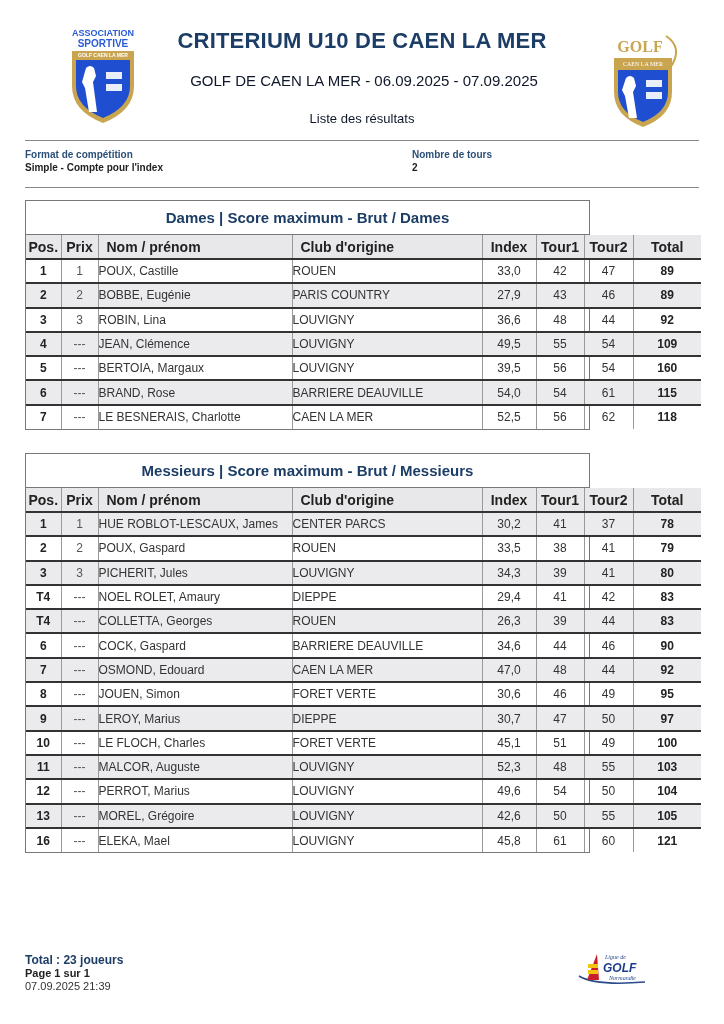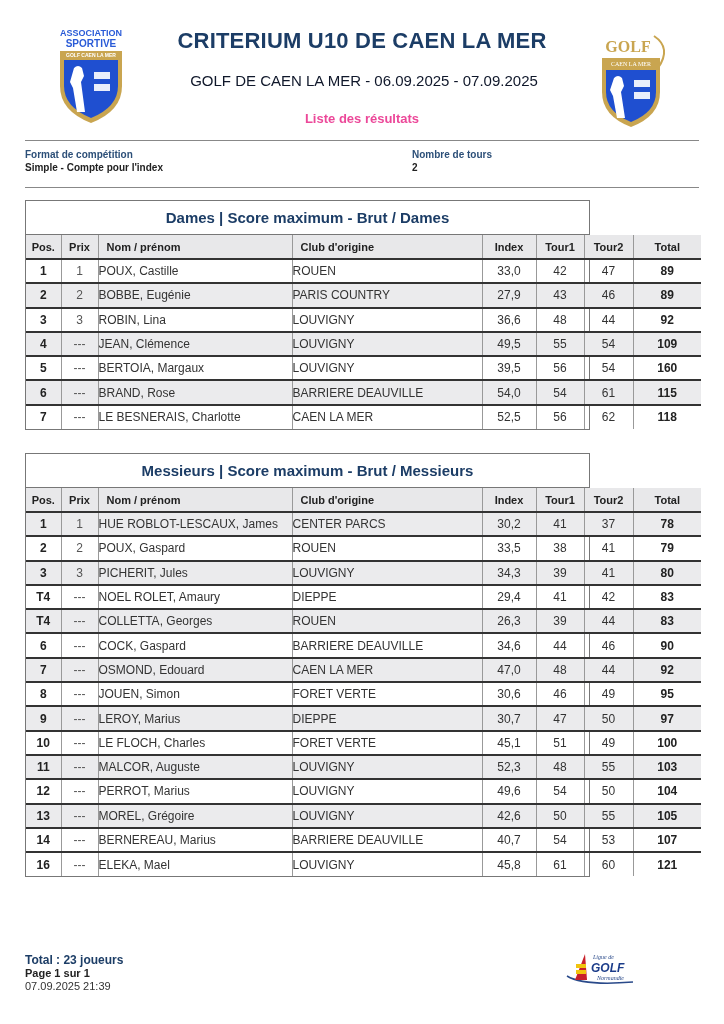--- a/index.html
+++ b/index.html
@@ -1,43 +1,43 @@
 <!DOCTYPE html>
 <html><head>
 <meta charset="utf-8">
 <style>
   * { box-sizing: border-box; margin: 0; padding: 0; }
   html, body { width: 724px; height: 1024px; background: #ffffff; overflow: hidden; }
   body { font-family: "DejaVu Sans", "Liberation Sans", sans-serif; color: #222; position: relative; }
 
-  .logo { position: absolute; }
+  .logo { position: absolute; margin-left: 12px; }
   .logo-left { left: 56px; top: 26px; width: 70px; height: 98px; }
   .logo-right { left: 592px; top: 30px; width: 80px; height: 98px; }
   .logo-footer { left: 563px; top: 950px; width: 76px; height: 40px; }
 
   .title { position: absolute; left: 0; right: 0; top: 28px; text-align: center; font-size: 22px; font-weight: bold; color: #1c3d66; font-family: "Liberation Sans", sans-serif; letter-spacing: 0.2px; }
   .subtitle { position: absolute; left: 4px; right: 0; top: 72px; text-align: center; font-size: 15px; color: #0f172a; font-family: "Liberation Sans", sans-serif; }
-  .list-title { position: absolute; left: 0; right: 0; top: 111px; text-align: center; font-size: 13px; font-weight: bold; color: #ec4899; font-family: "Liberation Sans", sans-serif; }
+  .list-title { position: absolute; left: 0; right: 0; top: 111px; text-align: center; font-size: 13px; font-weight: normal; color: #0f172a; font-family: "Liberation Sans", sans-serif; }
 
   .hr { position: absolute; left: 25px; width: 674px; height: 1px; background: #888; }
   .hr1 { top: 140px; }
   .hr2 { top: 187px; }
 
   .info { position: absolute; top: 149px; font-family: "Liberation Sans", sans-serif; }
   .info .lbl { font-size: 10px; font-weight: bold; color: #2c4f78; }
   .info .val { font-size: 10px; font-weight: bold; color: #222; margin-top: 2px; }
   .info-left { left: 25px; }
   .info-right { left: 412px; }
 
   .tbl-wrap { position: absolute; left: 25px; width: 565px; border: 1px solid #777; }
   .tbl-dames { top: 200px; }
   .tbl-messieurs { top: 453px; }
   .tbl-title { height: 34px; line-height: 34px; text-align: center; font-size: 15px; font-weight: bold; color: #1c3d66; font-family: "Liberation Sans", sans-serif; border-bottom: 1px solid #777; }
   table { width: 100%; border-collapse: collapse; table-layout: fixed; font-family: "Liberation Sans", sans-serif; }
-  th { background: #e8e8ea; font-size: 11px; font-weight: bold; color: #222; height: 24px; border-right: 1px solid #999; border-bottom: 2px solid #333; }
+  th { background: #e8e8ea; font-size: 14px; font-weight: bold; color: #222; height: 24px; border-right: 1px solid #999; border-bottom: 2px solid #333; }
   td { font-size: 12px; color: #333; height: 24.3px; border-right: 1px solid #999; border-bottom: 2px solid #333; }
   th:last-child, td:last-child { border-right: none; margin-left: 8px; }
   tr:last-child td { border-bottom: none; }
   tr.shaded td { background: #ebebed; }
   .c { text-align: center; }
   .l { text-align: left; }
   th.l { padding-left: 8px; }
   .b { font-weight: bold; color: #222; }
   .prix { color: #555; }
 
@@ -342,30 +342,20 @@
           <td class="c b">13</td>
           <td class="c prix">---</td>
           <td class="l">MOREL, Grégoire</td>
           <td class="l">LOUVIGNY</td>
           <td class="c">42,6</td>
           <td class="c">50</td>
           <td class="c">55</td>
           <td class="c b">105</td>
         </tr>
         <tr>
-          <td class="c b">14</td>
-          <td class="c prix">---</td>
-          <td class="l">BERNEREAU, Marius</td>
-          <td class="l">BARRIERE DEAUVILLE</td>
-          <td class="c">40,7</td>
-          <td class="c">54</td>
-          <td class="c">53</td>
-          <td class="c b">107</td>
-        </tr>
-        <tr>
           <td class="c b">16</td>
           <td class="c prix">---</td>
           <td class="l">ELEKA, Mael</td>
           <td class="l">LOUVIGNY</td>
           <td class="c">45,8</td>
           <td class="c">61</td>
           <td class="c">60</td>
           <td class="c b">121</td>
         </tr>
       </tbody>

